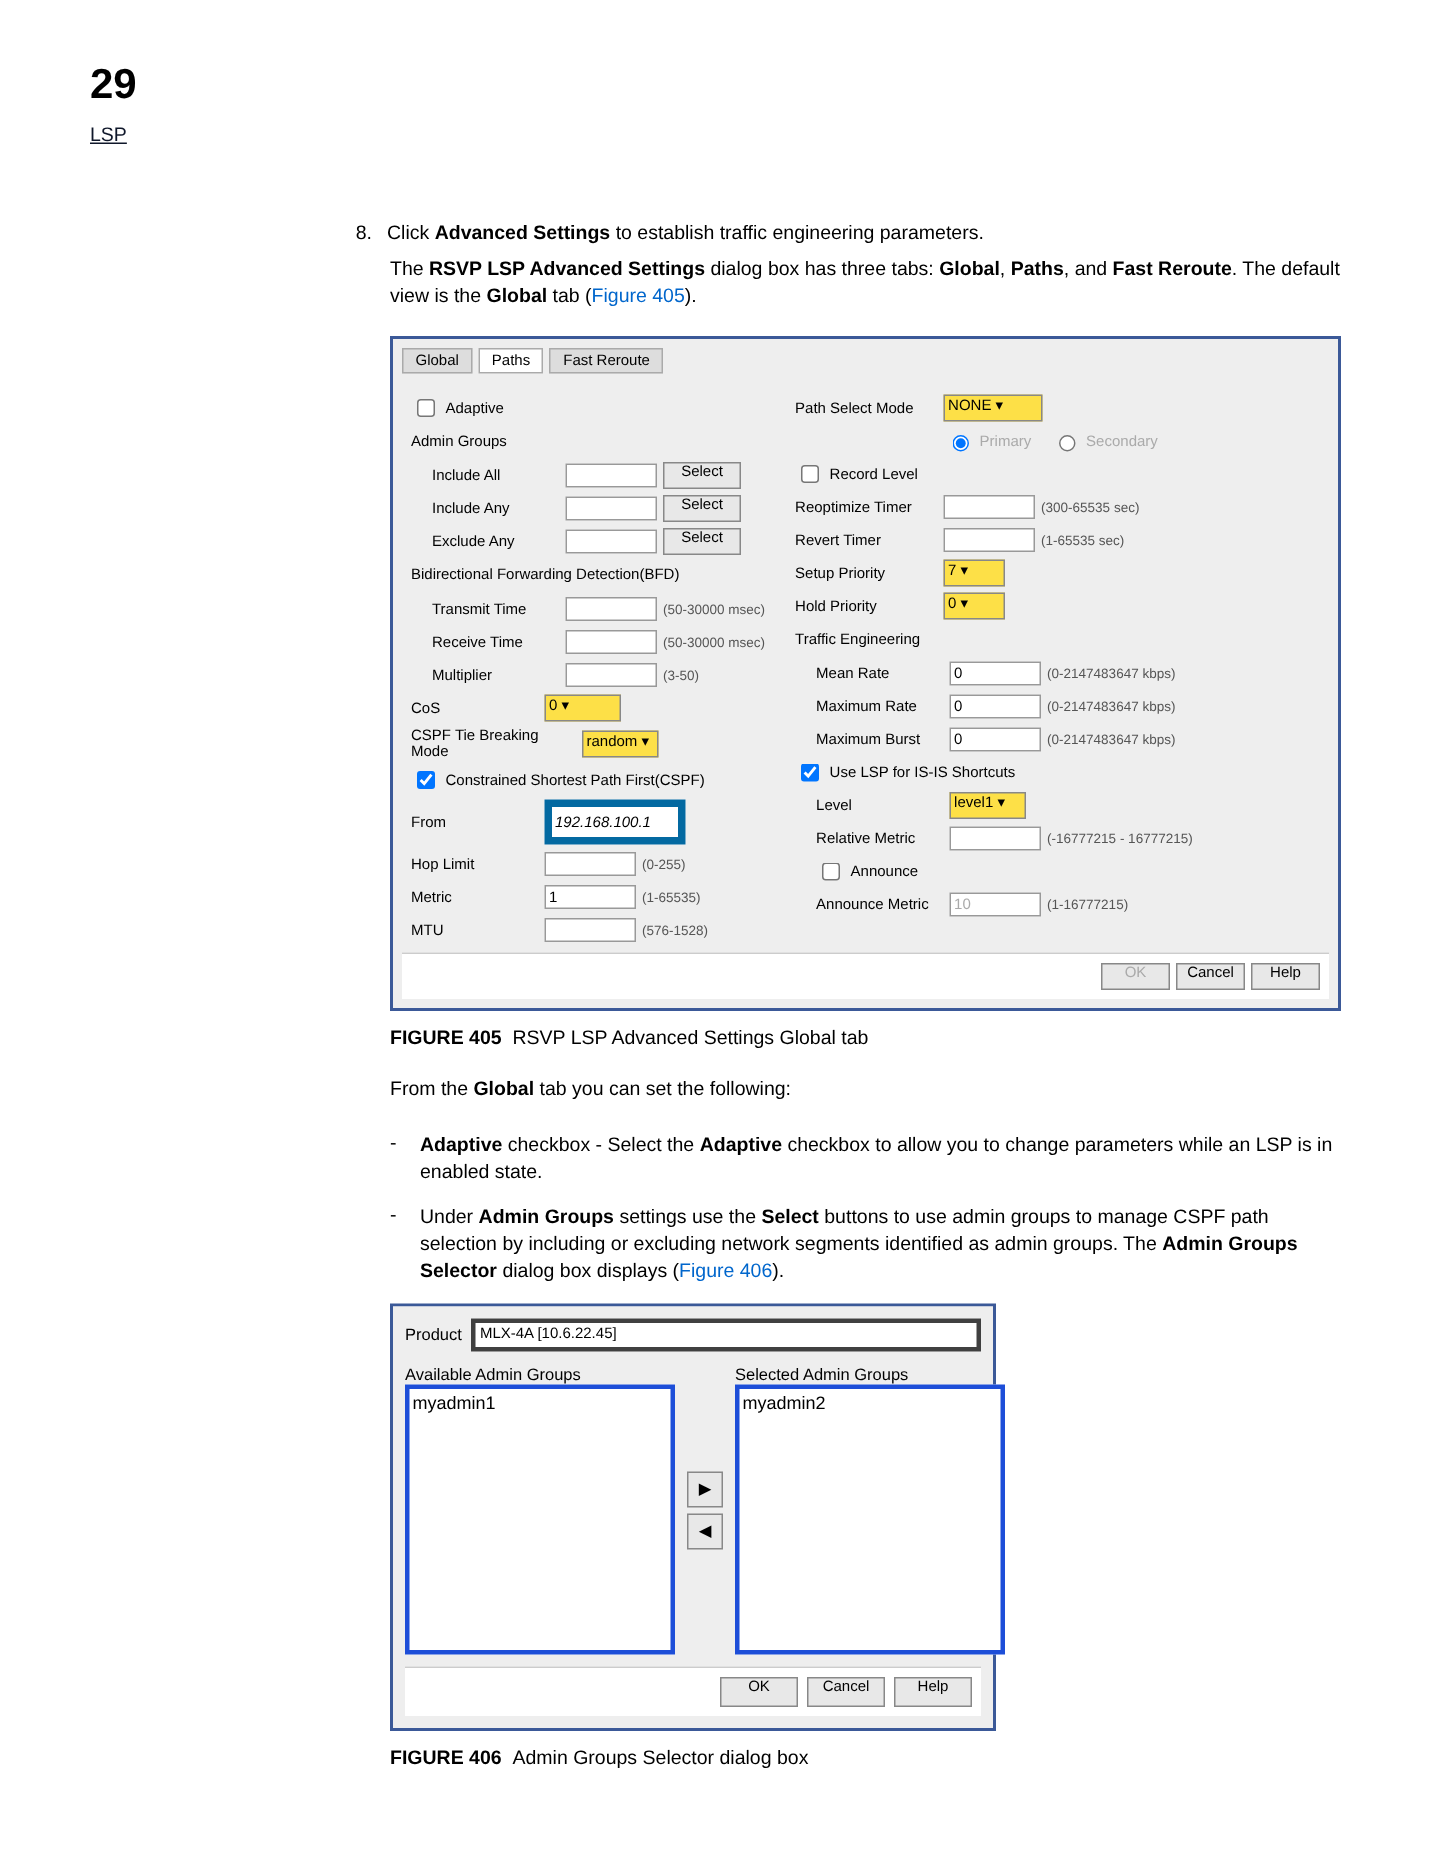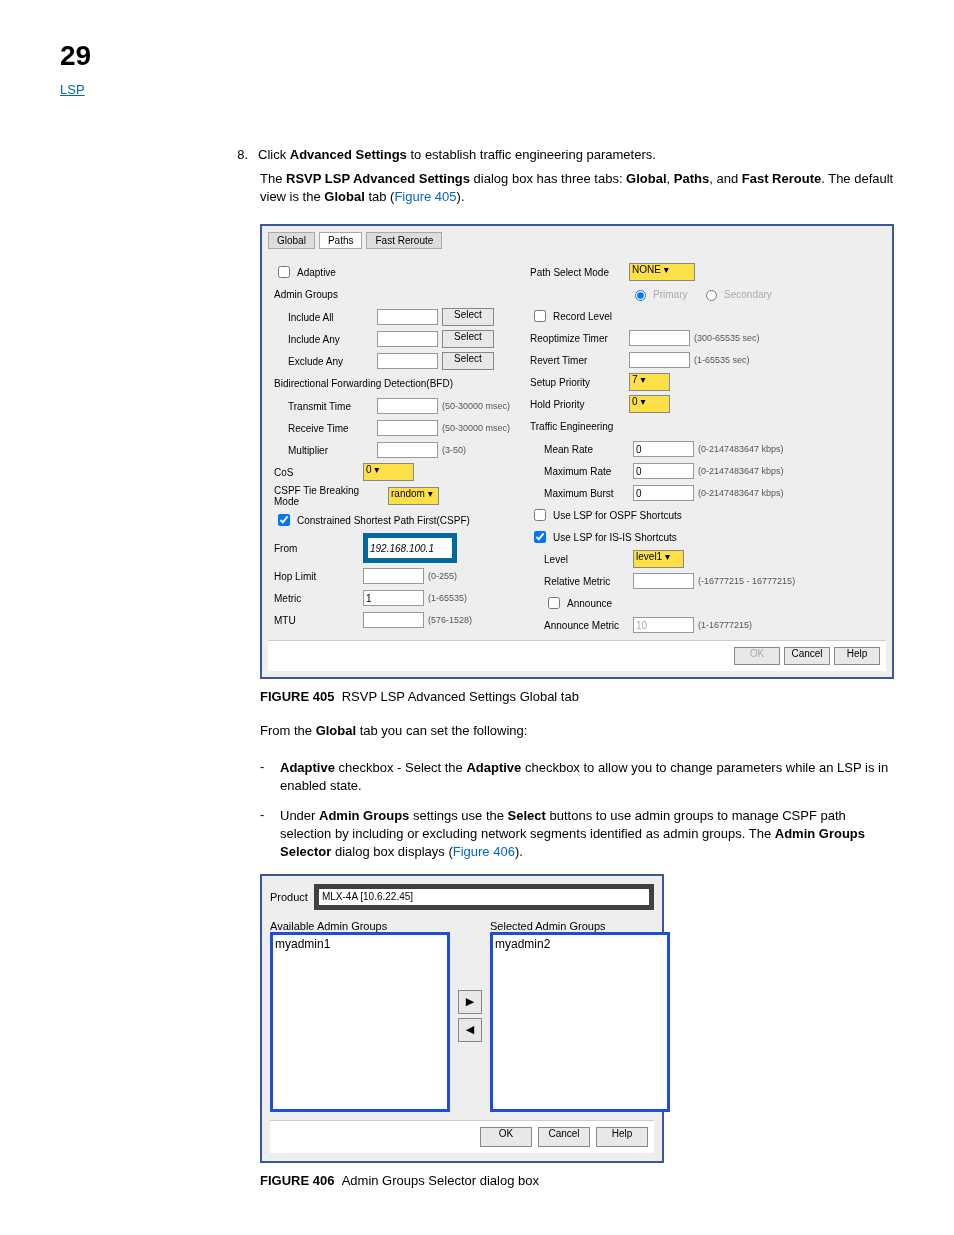--- a/index.html
+++ b/index.html
@@ -17,21 +17,21 @@
   gap: 10px;
   margin-bottom: 50px;
   flex-direction: column;
 }
 .chapter-num {
   font-size: 28px;
   font-weight: bold;
 }
 .chapter-label {
   font-size: 13px;
-  color: #0369a1;
+  color: #0f172a;
   text-decoration: underline;
 }
 .step-row {
   display: flex;
   gap: 10px;
   margin-left: 170px;
   margin-bottom: 8px;
 }
 .step-num {
   width: 18px;
@@ -137,21 +137,21 @@
 .footer-btns .btn-s { width:44px; }
 .disabled { color:#aaa; }
 
 
 .fig406 {
   background: #eeeeee;
   font-size: 11px;
   padding: 8px;
 }
 .fig406 .prod-row { display:flex; align-items:center; gap:6px; margin-bottom:10px; }
-.fig406 .prod-input { flex:1; height:16px; font-size:10px; background:#fff; border:5px solid #404040; padding:0 3px; }
+.fig406 .prod-input { flex:1; height:16px; font-size:10px; background:#fff; border:3px solid #404040; padding:0 3px; }
 .fig406 .cols { display:flex; gap:8px; align-items:center; }
 .listbox { background:#fff; border:3px solid #1d4ed8; width:170px; height:170px; padding:2px; font-size:12px; }
 .movebtns { display:flex; flex-direction:column; gap:4px; }
 .movebtn { width:22px; height:22px; background:#e8e8e8; border:1px solid #888; font-size:11px; display:flex; align-items:center; justify-content:center;}
 .fig406 .footer { display:flex; justify-content:flex-end; gap:6px; background:#fff; padding:6px; margin-top:8px; border-top:1px solid #ccc;}
 .fig406 .footer .btn { width:50px; height:18px; font-size:10px; background:#e8e8e8; border:1px solid #888; text-align:center;}
 </style>
 </head>
 <body>
 
@@ -288,24 +288,20 @@
             <span class="lbl-s">Maximum Rate</span>
             <input class="input-s" value="0" style="">
             <span class="hint">(0-2147483647 kbps)</span>
           </div>
         <div class="row indent">
             <span class="lbl-s">Maximum Burst</span>
             <input class="input-s" value="0" style="">
             <span class="hint">(0-2147483647 kbps)</span>
           </div>
         <div class="row">
-            <input type="checkbox" class="cb" style="">
-            <span>Use LSP for OSPF Shortcuts</span>
-          </div>
-        <div class="row">
             <input type="checkbox" class="cb" checked="" style="">
             <span>Use LSP for IS-IS Shortcuts</span>
           </div>
         <div class="row indent">
             <span class="lbl-s">Level</span>
             <div class="sel"><span>level1</span> ▾</div>
           </div>
         <div class="row indent">
             <span class="lbl-s">Relative Metric</span>
             <input class="input-s" style="">

